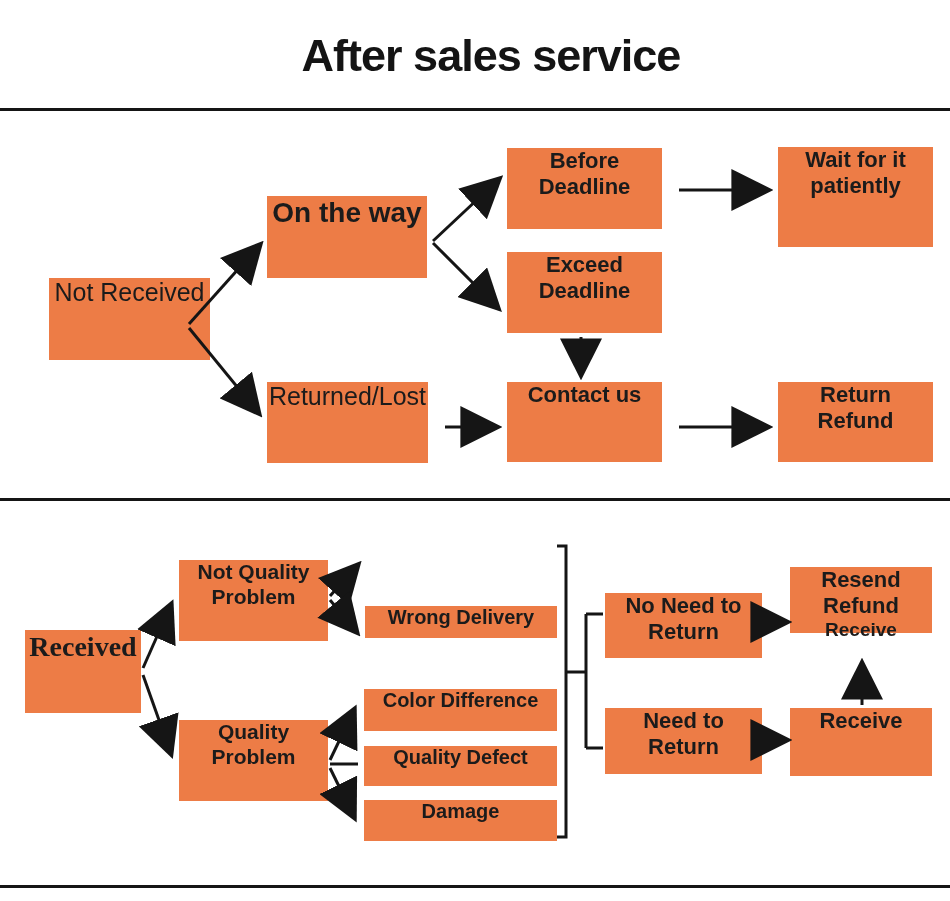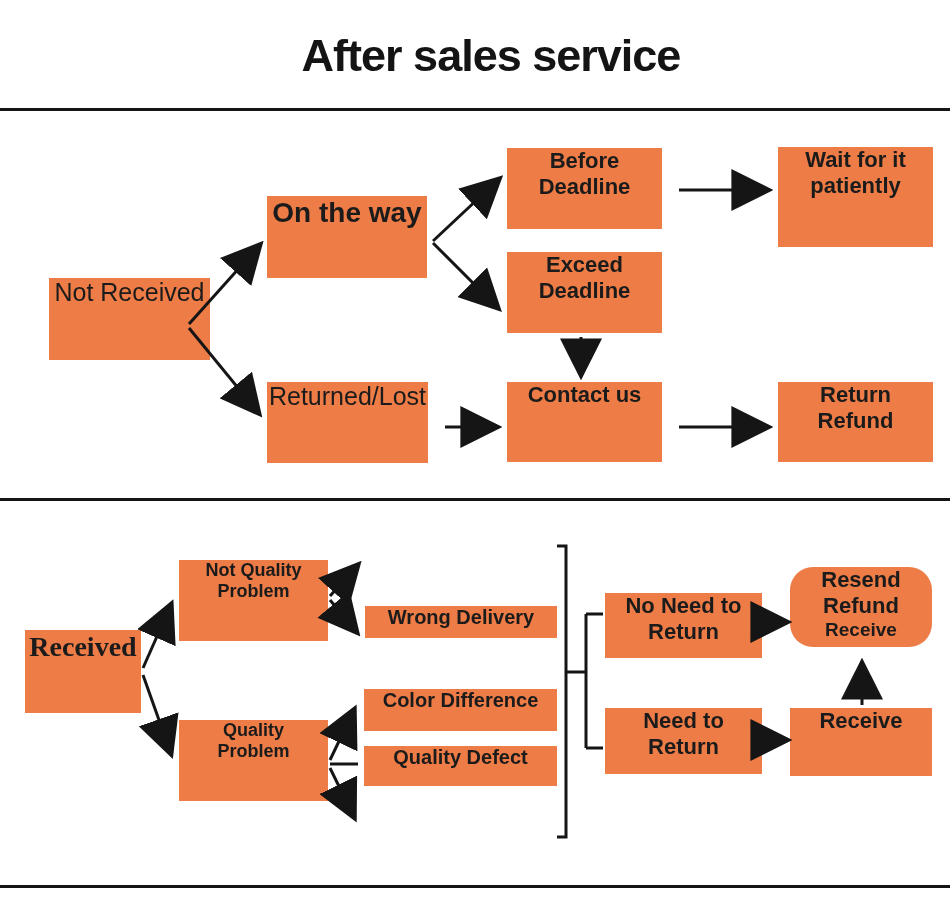--- a/index.html
+++ b/index.html
@@ -32,21 +32,21 @@
     display:flex;flex-direction:column;
     align-items:center;justify-content:flex-start;
     text-align:center;
     font-weight:bold;
     font-size:22px;
     line-height:1.18;
   }
   .box span{white-space:pre-line;}
   .fs-reg{font-weight:400;font-size:25px;}
   .fs-24{font-size:28px;}
-  .fs-21{font-size:18px;}
+  .fs-21{font-size:21px;}
   .fs-20{font-size:20px;}
   .resend-l2{font-size:19px;}
 
   .b-not-received{left:25px;top:278px;width:161px;height:82px;margin-left:24px;}
   .b-on-the-way{left:267px;top:196px;width:160px;height:82px;}
   .b-before{left:507px;top:148px;width:155px;height:81px;}
   .b-exceed{left:507px;top:252px;width:155px;height:81px;}
   .b-wait{left:778px;top:147px;width:155px;height:100px;}
   .b-returned{left:267px;top:382px;width:161px;height:81px;}
   .b-contact{left:507px;top:382px;width:155px;height:80px;}
@@ -54,21 +54,21 @@
   .b-received{left:25px;top:630px;width:116px;height:83px;font-family:Liberation Serif, serif;}
   .b-notq{left:179px;top:560px;width:149px;height:81px;}
   .b-q{left:179px;top:720px;width:149px;height:81px;}
   .b-not-fit{left:365px;top:547px;width:192px;height:41px;}
   .b-wrong{left:365px;top:606px;width:192px;height:32px;}
   .b-colordiff{left:364px;top:689px;width:193px;height:42px;}
   .b-qdefect{left:364px;top:746px;width:193px;height:40px;}
   .b-damage{left:364px;top:800px;width:193px;height:41px;}
   .b-noneed{left:605px;top:593px;width:157px;height:65px;}
   .b-need{left:605px;top:708px;width:157px;height:66px;}
-  .b-resend{left:790px;top:567px;width:142px;height:80px;border-radius:23px;}
+  .b-resend{left:790px;top:567px;width:142px;height:66px;}
   .b-receive{left:790px;top:708px;width:142px;height:68px;}
 
   .connectors{position:absolute;left:0;top:0;width:950px;height:901px;pointer-events:none;}
   .ln{stroke:var(--line,#151515);stroke-width:3;fill:none;}
   .ah{fill:var(--line,#151515);}
 </style>
 </head>
 <body>
 
 <div class="canvas">
@@ -121,20 +121,23 @@
     </div>
   <div class="box fs-20 b-wrong">
       <span>Wrong Delivery</span>
     </div>
   <div class="box fs-20 b-colordiff">
       <span>Color Difference</span>
     </div>
   <div class="box fs-20 b-qdefect">
       <span>Quality Defect</span>
     </div>
+  <div class="box fs-20 b-damage">
+      <span>Damage</span>
+    </div>
   <div class="box b-noneed">
       <span>No Need to
 Return</span>
     </div>
   <div class="box b-need">
       <span>Need to
 Return</span>
     </div>
   <div class="box b-resend">
     <span>Resend

